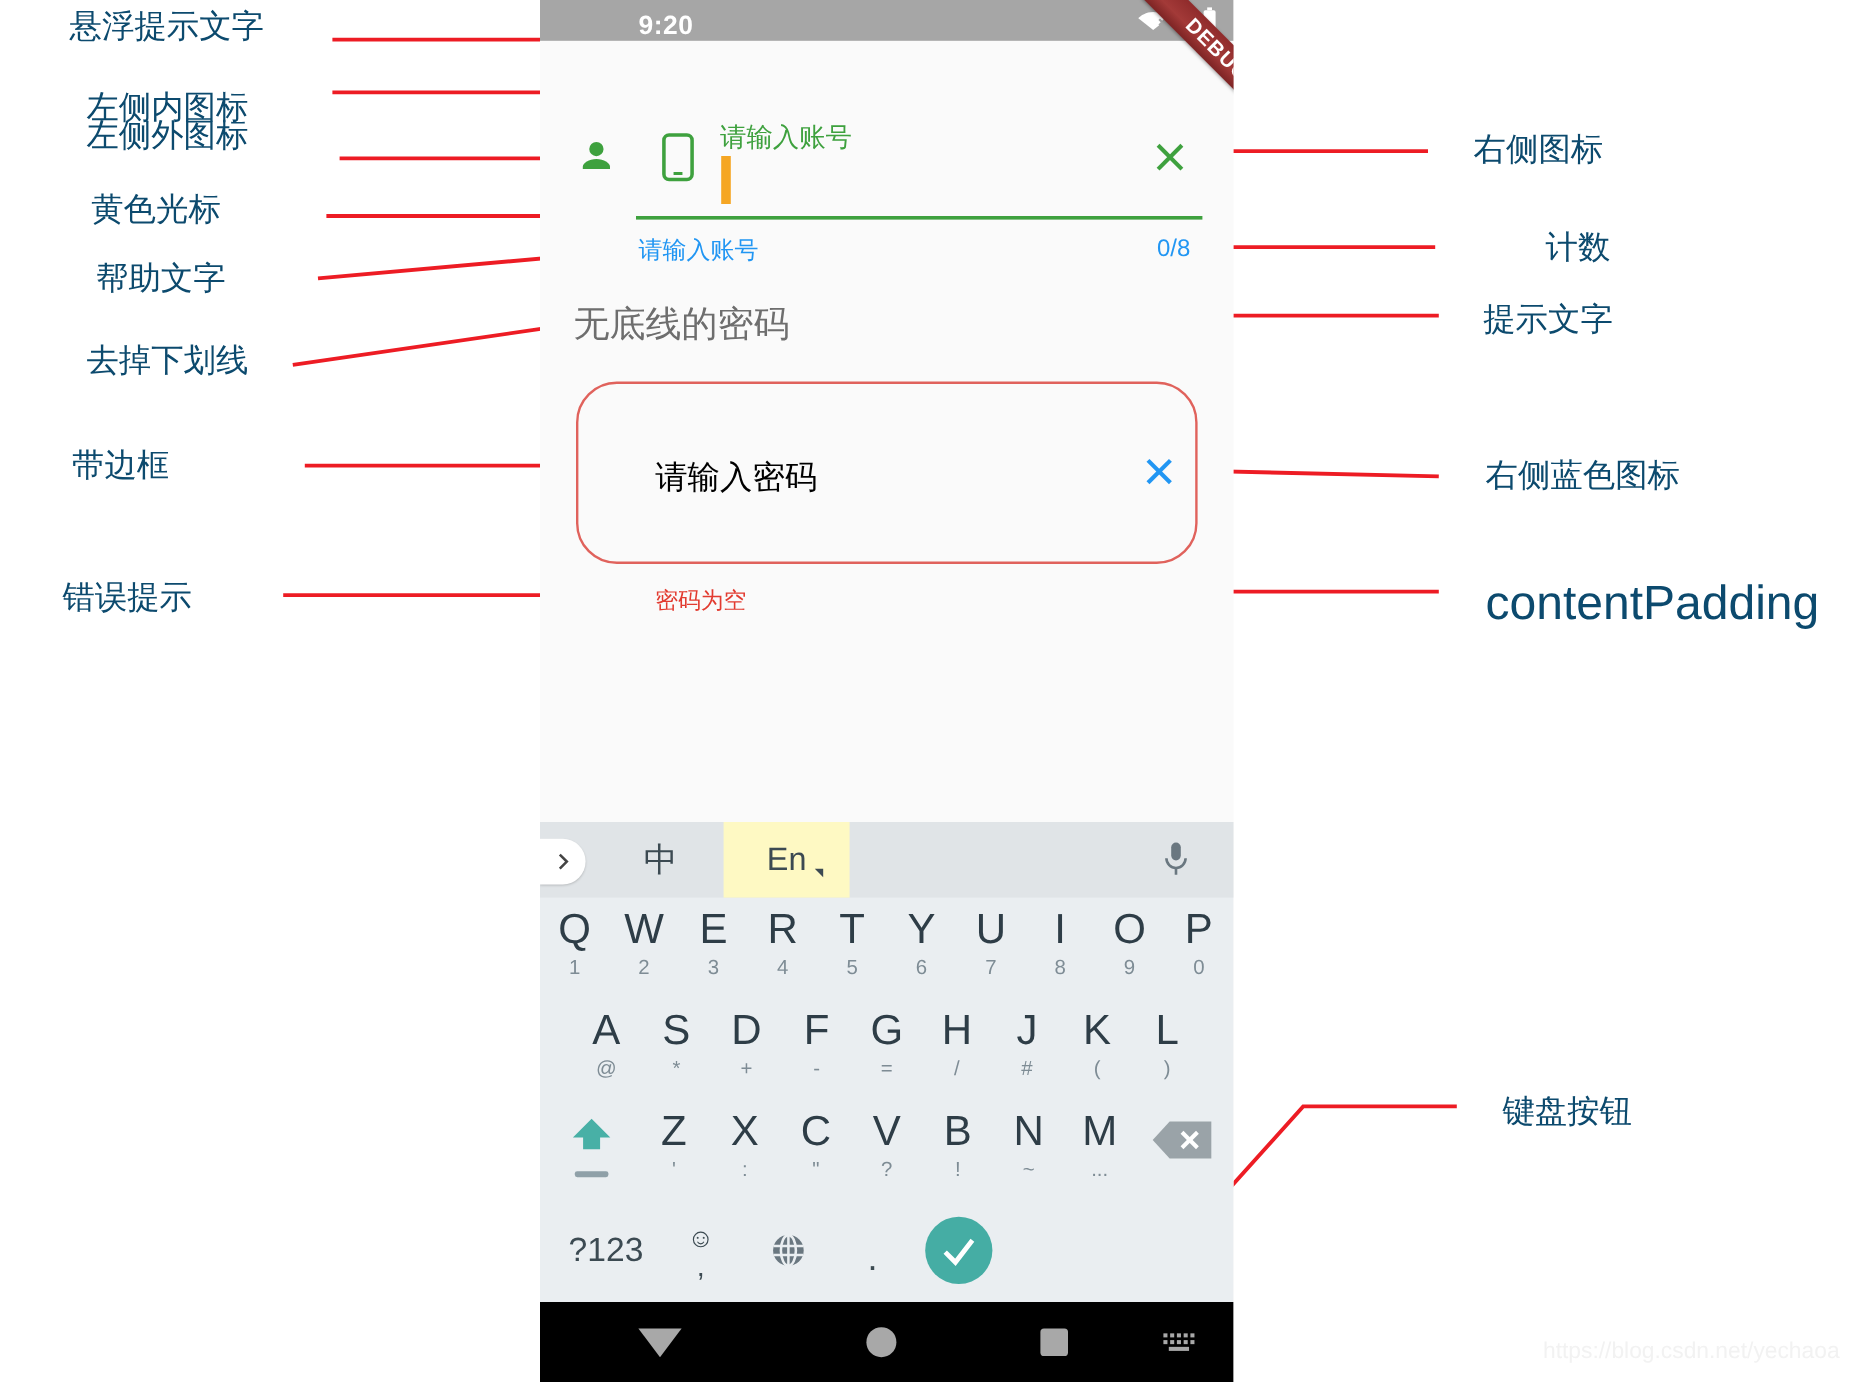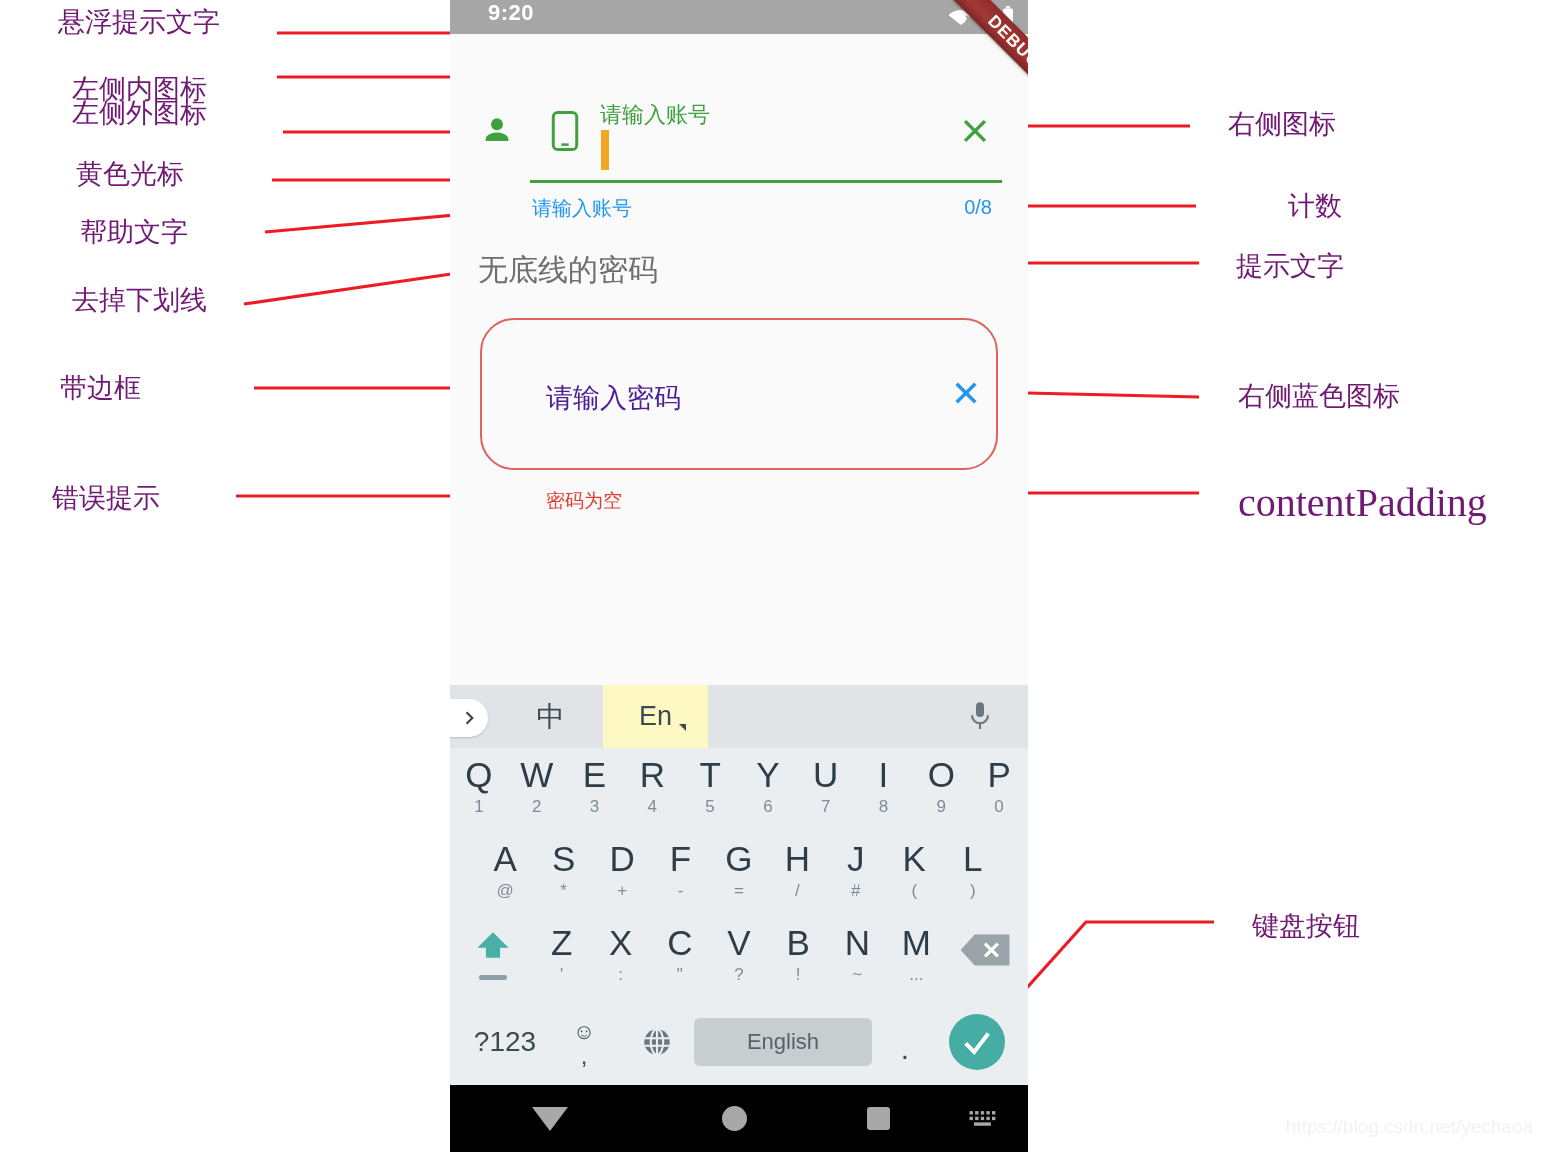--- a/index.html
+++ b/index.html
@@ -7,44 +7,44 @@
     width: 1545px; height: 1152px;
     background: #ffffff;
     font-family: "Liberation Sans", "DejaVu Sans", sans-serif;
     overflow: hidden;
   }
   #root { position: relative; width: 1545px; height: 1152px; }
 
   
   .anno {
     position: absolute;
-    color: #701a75;
+    color: #0c4a6e;
     font-size: 27px;
     line-height: 1.1;
     white-space: nowrap;
-    font-family: Liberation Serif, serif;
+    font-family: Liberation Sans, sans-serif;
   }
   .anno.lat { font-size: 40px; }
   svg.leaders {
     position: absolute; left: 0; top: 0;
     width: 1545px; height: 1152px;
     pointer-events: none;
   }
 
   
   #phone {
     position: absolute; left: 450px; top: 0;
     width: 578px; height: 1152px;
     background: #FAFAFA;
     overflow: hidden;
   }
   #statusbar {
     position: relative;
     height: 34px; background: #A6A6A6;
-    display: flex; align-items: flex-start;
+    display: flex; align-items: flex-end; padding-left: 44px;
   }
   #statusbar .clock {
     color: #ffffff; font-size: 22px; font-weight: bold;
     margin-left: 38px; letter-spacing: .5px;
   }
   #statusbar .sysicons {
     position: absolute; right: 14px; top: 6px;
     display: flex; align-items: flex-end; gap: 4px;
   }
   .wifi-off { position: relative; width: 26px; height: 20px; }
@@ -120,21 +120,21 @@
   
   #pwd-box {
     position: absolute; left: 30px; top: 318px;
     width: 518px; height: 152px;
     border: 2px solid #E0625C;
     border-radius: 34px;
     background: transparent;
   }
   #pwd-hint {
     position: absolute; left: 96px; top: 380px;
-    color: #4c1d95; font-size: 27px;
+    color: #000000; font-size: 27px;
   }
   #pwd-clear-icon {
     position: absolute; left: 500px; top: 377px;
     width: 32px; height: 32px; color: #2196F3;
   }
   #pwd-error {
     position: absolute; left: 96px; top: 488px;
     color: #E23B30; font-size: 19px;
   }
 
@@ -588,21 +588,20 @@
           <svg viewBox="0 0 24 24" width="30" height="30" fill="none" stroke="currentColor" stroke-width="1.9">
             <circle cx="12" cy="12" r="10.2" fill="currentColor" stroke="none"></circle>
             <g stroke="#EAEEF1" stroke-width="1.7">
               <line x1="2" y1="9" x2="22" y2="9"></line>
               <line x1="2" y1="15" x2="22" y2="15"></line>
               <ellipse cx="12" cy="12" rx="5" ry="10.2" fill="none"></ellipse>
               <line x1="12" y1="1.8" x2="12" y2="22.2"></line>
             </g>
           </svg>
         </div>
-        <div id="kb-space">English</div>
         <div id="kb-period">.</div>
         <div id="kb-enter">
           <span class="circle">
             <svg viewBox="0 0 24 24" width="34" height="34" fill="none" stroke="#ffffff" stroke-width="2.8">
               <polyline points="4,13 10,19 20,6"></polyline>
             </svg>
           </span>
         </div>
       </div>
     </div>

